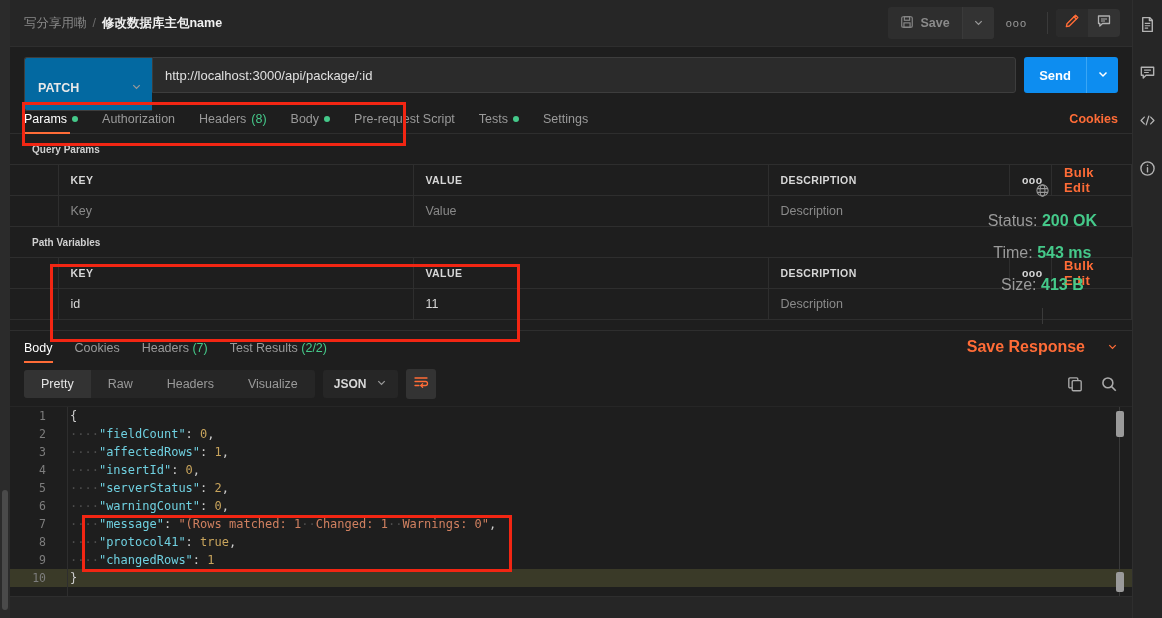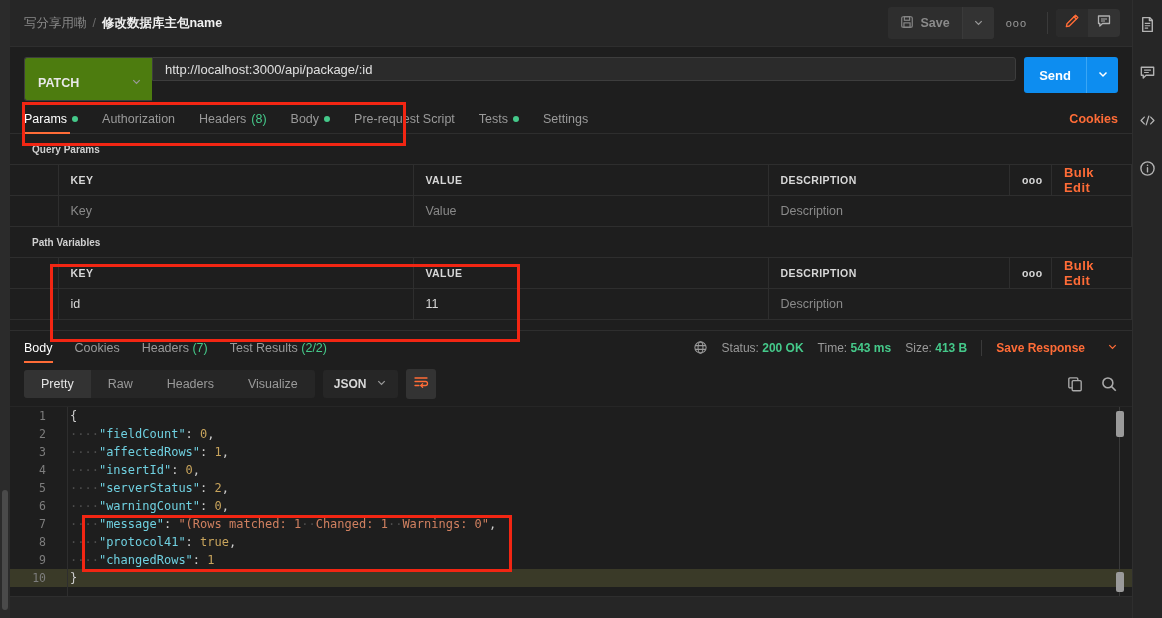--- a/index.html
+++ b/index.html
@@ -89,32 +89,32 @@
 
   
   .urlbar-row {
     height: 56px; flex: 0 0 56px;
     display: flex; align-items: center;
     padding: 0 14px; gap: 8px;
     position: relative;
   }
   .url-wrap { display: flex; flex: 1; height: 36px; }
   .method-sel {
-    width: 128px; height: 44px;
-    background: #4d7c0f;
+    width: 128px; height: 54px;
+    background: #0369a1;
     border: 1px solid #3d3d3d; border-right: none;
     border-radius: 3px 0 0 3px;
     display: flex; align-items: center; justify-content: space-between;
     padding: 8px 10px 0 13px;
     color: #e8e8e8; font-size: 12.5px; font-weight: bold;
     cursor: pointer;
   }
   .method-sel .caret { color: #9a9a9a; }
   .url-input {
-    flex: 1; height: 24px;
+    flex: 1; height: 36px;
     background: #2b2b2b;
     border: 1px solid #3d3d3d;
     border-radius: 0 3px 3px 0;
     color: #e0e0e0; font-size: 13px;
     padding: 0 12px;
     font-family: "Liberation Sans", sans-serif;
     outline: none;
   }
   .send-group { display: flex; height: 36px; }
   .send-btn {
@@ -218,21 +218,21 @@
     cursor: pointer; position: relative;
   }
   .resp-tab.active { color: #ffffff; }
   .resp-tab.active::after {
     content: ''; position: absolute;
     left: 0; right: 10px; bottom: -1px; height: 2px;
     background: #ff6c37;
   }
   .resp-meta {
     margin-left: auto; display: flex; align-items: center; gap: 14px;
-    font-size: 12px; color: #9a9a9a; padding-bottom: 6px;
+    font-size: 16px; color: #9a9a9a; padding-bottom: 6px; flex-direction: column;
   }
   .resp-meta .val { color: #45c98a; font-weight: bold; }
   .meta-div { width: 1px; height: 16px; background: #3a3a3a; }
   .save-resp { color: #ff6c37; font-weight: bold; display: flex; align-items: center; gap: 22px; cursor: pointer; }
   .globe { width: 15px; height: 15px; color: #9a9a9a; }
 
   
   .body-toolbar {
     height: 44px; flex: 0 0 44px;
     display: flex; align-items: center;

